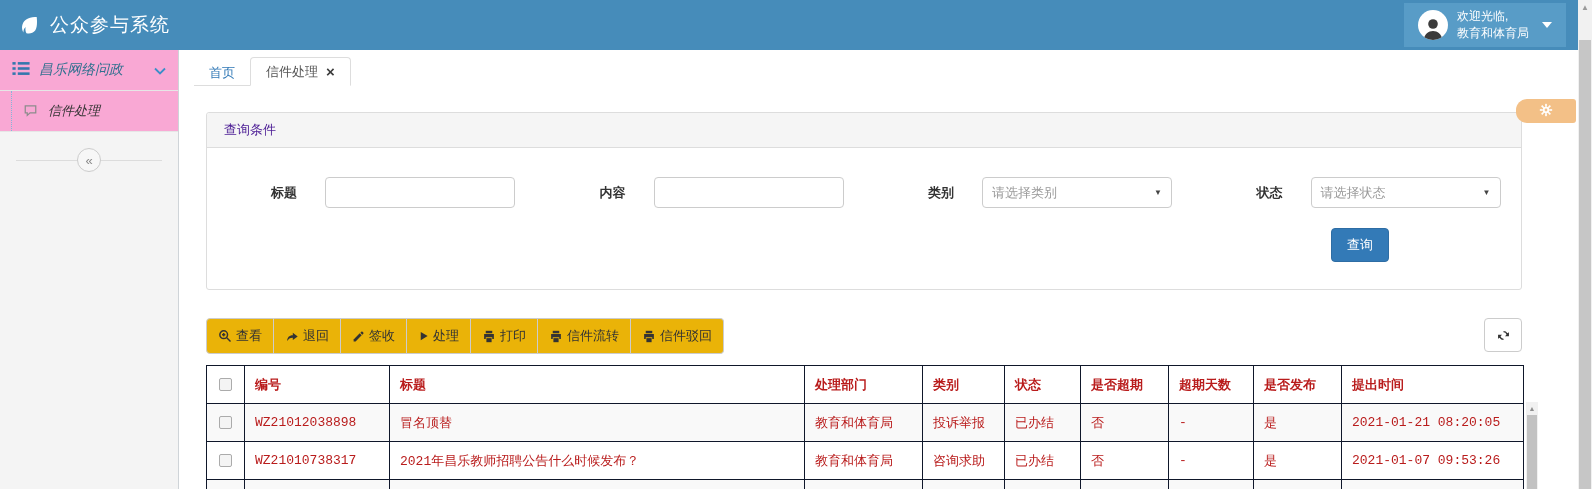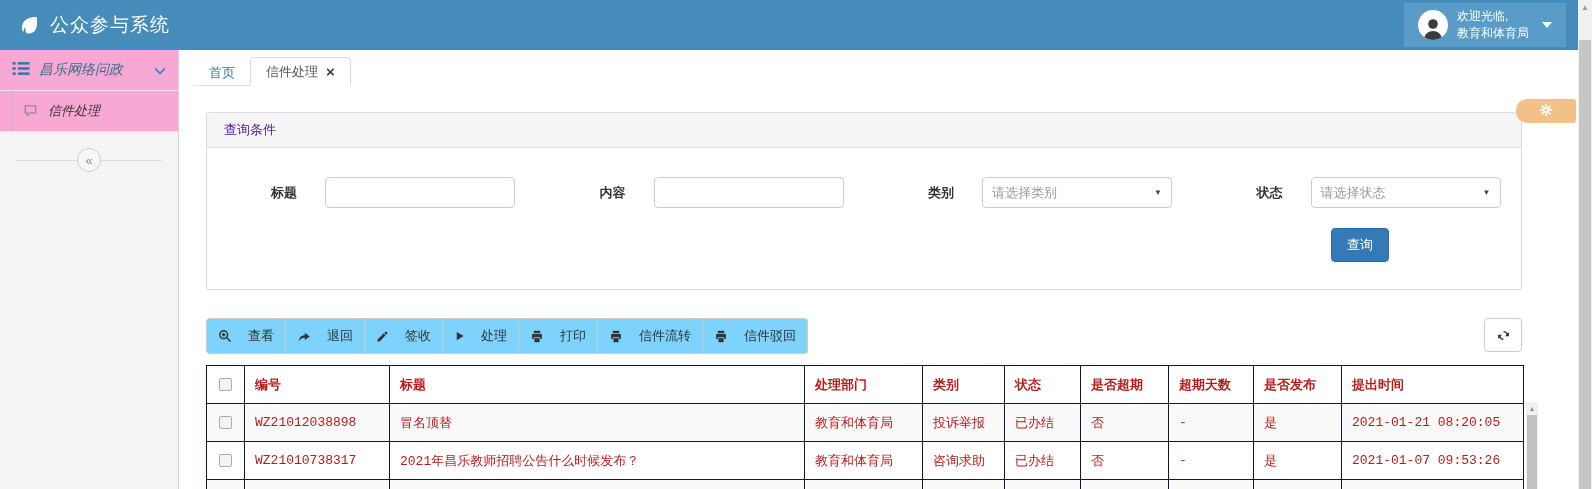--- a/index.html
+++ b/index.html
@@ -79,22 +79,22 @@
     display:flex; align-items:center; justify-content:space-between; background:#fff; color:#999; cursor:pointer;
   }
   .select-caret { font-size:8px; color:#444; }
   .search-row { display:flex; justify-content:flex-end; padding-right:132px; margin-top:20px; }
   .btn-primary { background:#337ab7; border:1px solid #2e6da4; color:#fff; border-radius:4px; padding:7px 15px; font:inherit; cursor:pointer; }
 
   
   .toolbar { margin:28px 56px 0 27px; display:flex; justify-content:space-between; align-items:flex-start; }
   .btn-group { display:flex; }
   .tool-btn {
-    display:flex; align-items:center; gap:16px; padding:8px 11px; font:inherit; font-size:13px;
-    background:#7dd3fc; border:1px solid #ccc; border-left:none; color:#333; cursor:pointer;
+    display:flex; align-items:center; gap:4px; padding:8px 11px; font:inherit; font-size:13px;
+    background:#eab308; border:1px solid #ccc; border-left:none; color:#333; cursor:pointer;
   }
   .tool-btn:first-child { border-left:1px solid #ccc; border-radius:4px 0 0 4px; }
   .tool-btn:last-child { border-radius:0 4px 4px 0; }
   .tb-icon { display:flex; align-items:center; }
   .refresh-btn { width:38px; height:34px; border:1px solid #ccc; border-radius:4px; background:#fff; color:#333; display:flex; align-items:center; justify-content:center; cursor:pointer; }
 
   
   .data-table { margin:11px 0 0 27px; width:1317px; border-collapse:collapse; table-layout:fixed; background:#fff; }
   .data-table th, .data-table td {
     border:1px solid #0f172a; height:38px; padding:0 10px; text-align:left;

